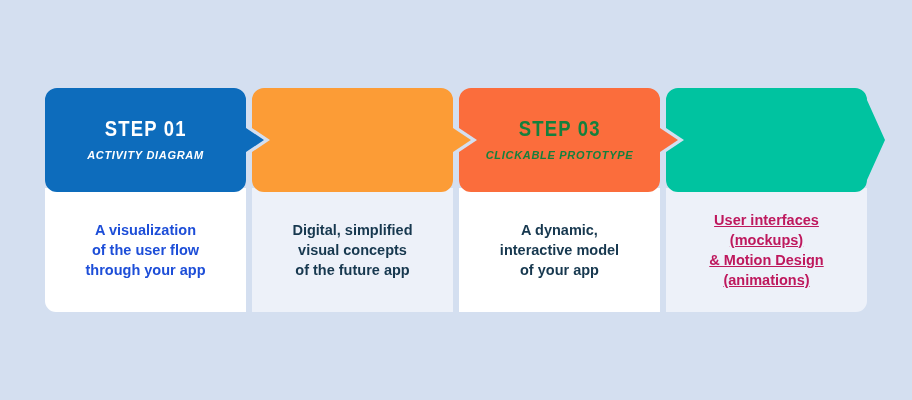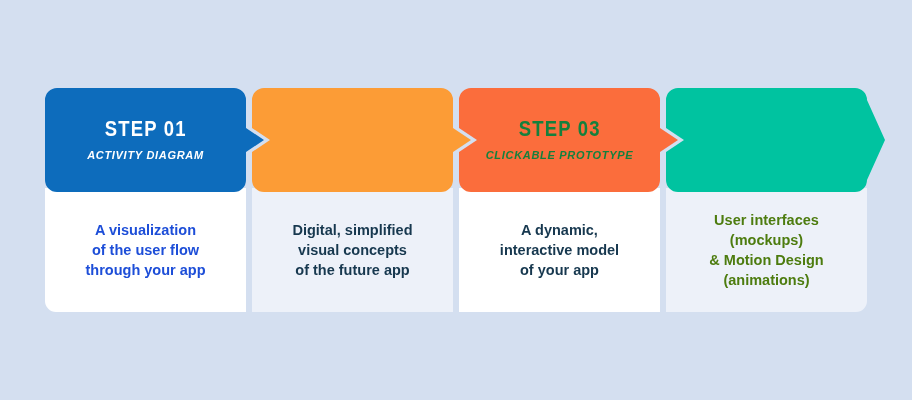--- a/index.html
+++ b/index.html
@@ -172,20 +172,20 @@
       <div class="body-text" style="color: rgb(23, 56, 79);">A dynamic,
 interactive model
 of your app</div>
     </div>
 
     <div class="step-card" data-index="3">
       <div class="card-body-shape" style="background: rgb(237, 241, 249);"></div>
       <svg class="card-header-svg" viewBox="0 0 207 104" preserveAspectRatio="none">
         <path d="M3,12 A12,12 0 0 1 15,0 L192,0 A12,12 0 0 1 204,12 L222,52 L204,92 A12,12 0 0 1 192,104 L15,104 A12,12 0 0 1 3,92 L3,64 L21,52 L3,40 Z" fill="#00c3a0"></path>
       </svg>
-      <div class="body-text" style="color: #4d7c0f;">User interfaces
+      <div class="body-text" style="color: #be185d; text-decoration: underline;">User interfaces
 (mockups)
 &amp; Motion Design
 (animations)</div>
     </div>
 
   </div>
 </div>
 
 </body></html>

